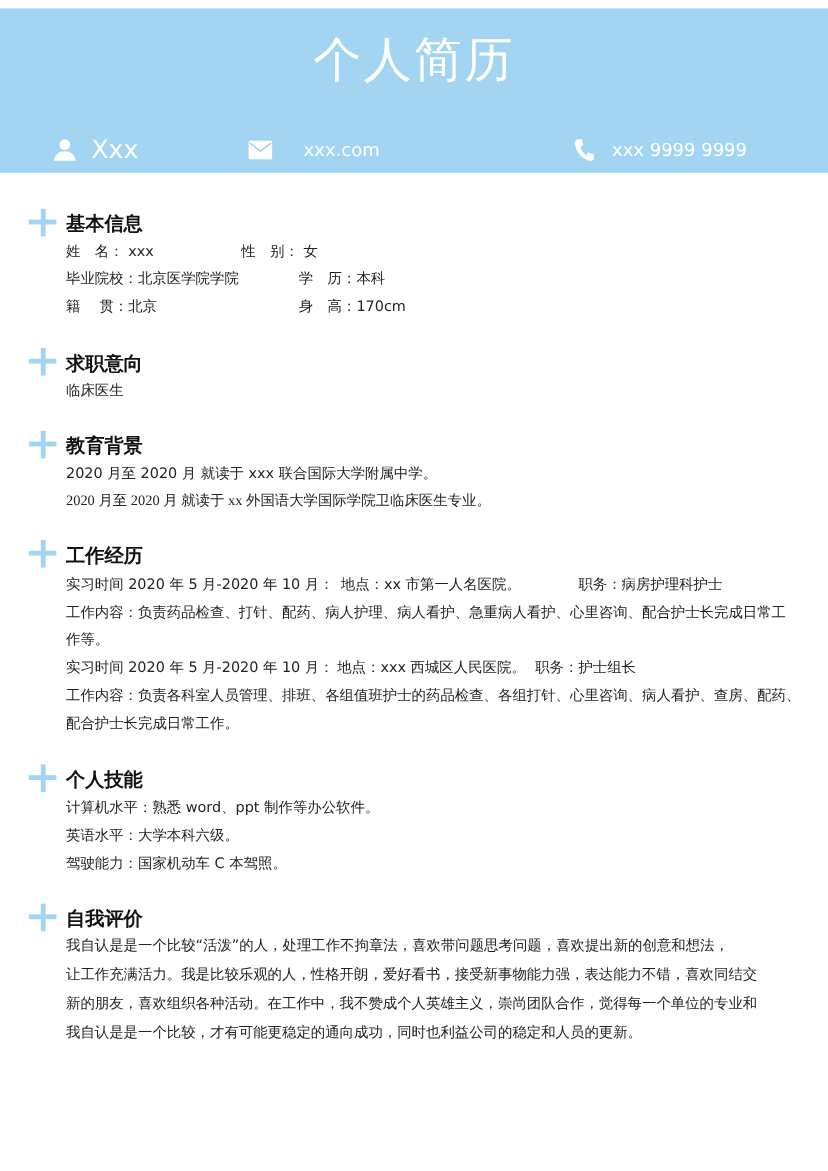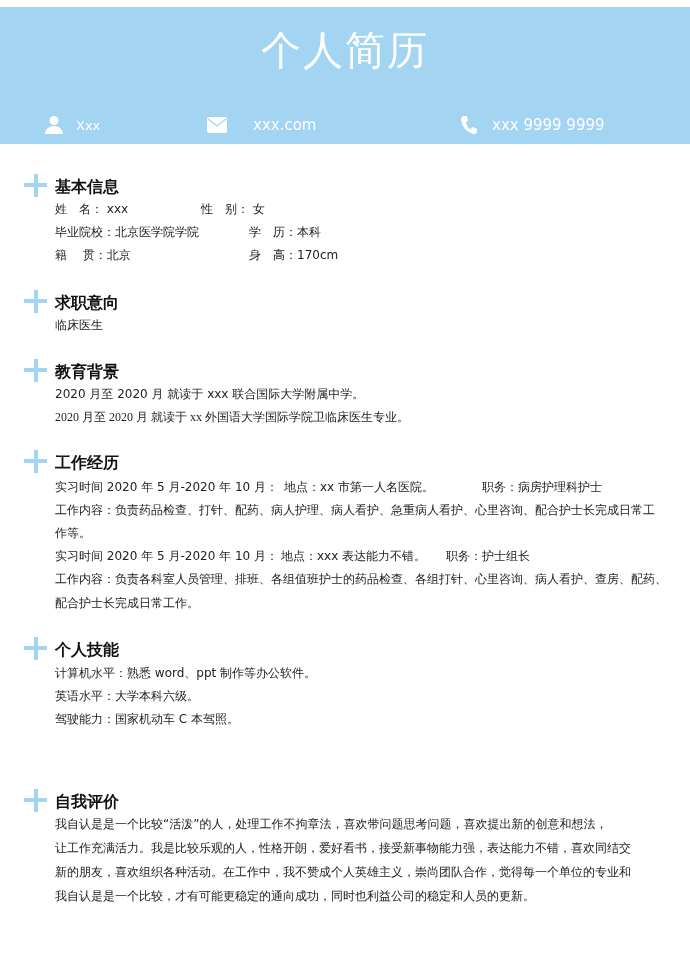--- a/index.html
+++ b/index.html
@@ -14,24 +14,24 @@
     position: absolute; left: 0; top: 18px; width: 690px; text-align: center;
     font-family: "DejaVu Serif", "Liberation Serif", serif;
     font-size: 40px; color: #ffffff; letter-spacing: 2px; line-height: 50px;
   }
   .contact {
     position: absolute; top: 104px; height: 28px; display: flex; align-items: center;
     color: #ffffff; font-size: 15px;
   }
   .contact svg { display: block; }
   .contact-name { left: 44px; }
-  .contact-name .txt { margin-left: 12px; font-size: 13px; }
+  .contact-name .txt { margin-left: 12px; font-size: 21px; }
   .contact-email { left: 207px; }
   .contact-email .txt { margin-left: 26px; }
-  .contact-phone { left: 460px; justify-content: flex-end; }
+  .contact-phone { left: 478px; justify-content: flex-end; }
   .contact-phone .txt { margin-left: 14px; }
 
   .section { position: absolute; left: 0; width: 690px; }
   .sec-head { position: relative; height: 22px; }
   .plus {
     position: absolute; left: 24px; top: 0px; width: 23px; height: 23px;
   }
   .plus::before, .plus::after {
     content: ""; position: absolute; background: #a3d5f3;
   }
@@ -114,37 +114,37 @@
   <div class="sec-head">
     <span class="plus"></span>
     <span class="sec-title">工作经历</span>
   </div>
   <div class="line" style="top:29px;">实习时间 2020 年 5 月-2020 年 10 月：</div>
   <div class="line" style="top:29px; left:284px;">地点：xx 市第一人名医院。</div>
   <div class="line" style="top:29px; left:442px;margin-left:40px;">职务：病房护理科护士</div>
   <div class="line" style="top:52px;">工作内容：负责药品检查、打针、配药、病人护理、病人看护、急重病人看护、心里咨询、配合护士长完成日常工</div>
   <div class="line" style="top:75px;">作等。</div>
   <div class="line" style="top:98px;">实习时间 2020 年 5 月-2020 年 10 月：</div>
-  <div class="line" style="top:98px; left:281px;">地点：xxx 表达能力不错。</div>
+  <div class="line" style="top:98px; left:281px;">地点：xxx 西城区人民医院。</div>
   <div class="line" style="top:98px; left:446px;">职务：护士组长</div>
   <div class="line" style="top:121px;">工作内容：负责各科室人员管理、排班、各组值班护士的药品检查、各组打针、心里咨询、病人看护、查房、配药、</div>
   <div class="line" style="top:145px;">配合护士长完成日常工作。</div>
 </div>
 
 <div class="section" style="top:637px;">
   <div class="sec-head">
     <span class="plus"></span>
     <span class="sec-title">个人技能</span>
   </div>
   <div class="line" style="top:28px;">计算机水平：熟悉 word、ppt 制作等办公软件。</div>
   <div class="line" style="top:51px;">英语水平：大学本科六级。</div>
   <div class="line" style="top:74px;">驾驶能力：国家机动车 C 本驾照。</div>
 </div>
 
-<div class="section" style="top:753px;margin-top:36px;">
+<div class="section" style="top:753px;">
   <div class="sec-head">
     <span class="plus"></span>
     <span class="sec-title">自我评价</span>
   </div>
   <div class="line" style="top:27px;">我自认是是一个比较“活泼”的人，处理工作不拘章法，喜欢带问题思考问题，喜欢提出新的创意和想法，</div>
   <div class="line" style="top:51px;">让工作充满活力。我是比较乐观的人，性格开朗，爱好看书，接受新事物能力强，表达能力不错，喜欢同结交</div>
   <div class="line" style="top:75px;">新的朋友，喜欢组织各种活动。在工作中，我不赞成个人英雄主义，崇尚团队合作，觉得每一个单位的专业和</div>
   <div class="line" style="top:99px;">我自认是是一个比较，才有可能更稳定的通向成功，同时也利益公司的稳定和人员的更新。</div>
 </div>
 

